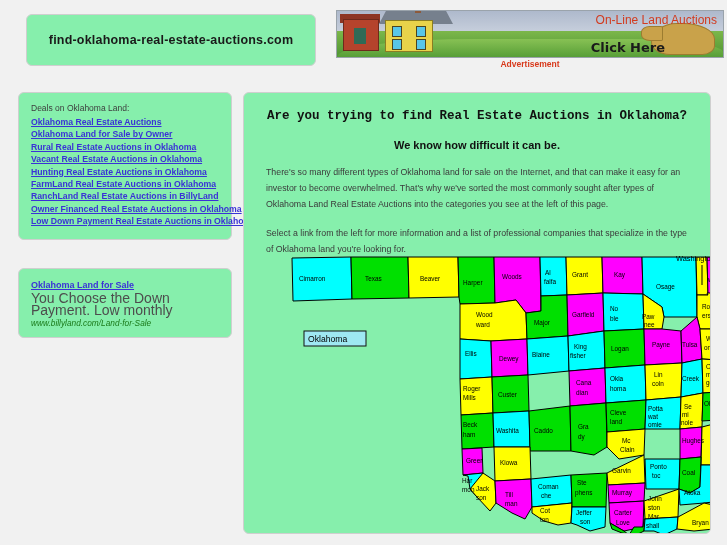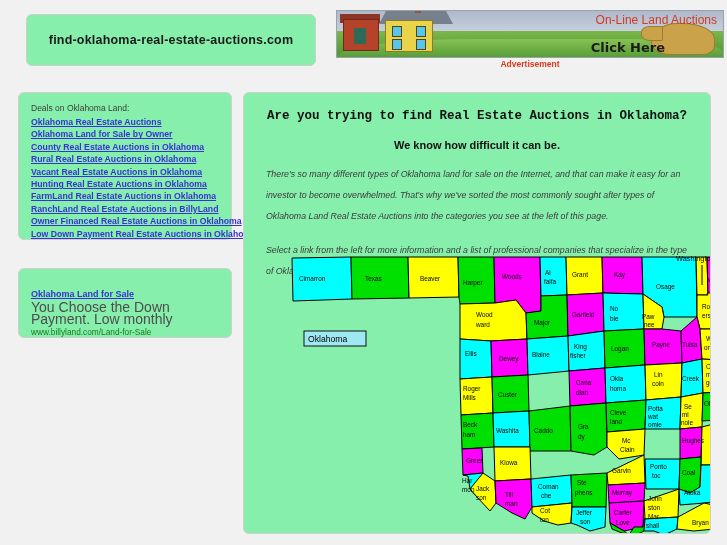--- a/index.html
+++ b/index.html
@@ -94,47 +94,47 @@
   }
   .side-link {
     display: block; font-size: 8.7px; font-weight: bold;
     color: #3a32d6; text-decoration: underline;
     line-height: 12.4px; cursor: pointer; white-space: nowrap;
   }
 
   #ad-panel {
     position: absolute; left: 18px; top: 268px;
     width: 214px; height: 70px;
-    padding: 20px 0 0 12px;
+    padding: 11px 0 0 12px;
   }
   #ad-panel-title {
     display:block; font-size: 9px; font-weight: bold;
     color: #3a32d6; text-decoration: underline; cursor:pointer;
     margin-bottom: 3px;
   }
   .ad-body { font-size: 14px; color: #4d4d4d; line-height: 11.5px; }
-  #ad-panel-url { font-size: 8.3px; color: #1a7a1a; margin-top: 2px; }
+  #ad-panel-url { font-size: 8.3px; color: #1a7a1a; margin-top: 2px; font-style: italic; }
 
   
   #main-panel {
     position: absolute; left: 243px; top: 92px;
     width: 468px; height: 442px;
     overflow: hidden;
   }
   #main-heading {
     margin: 16px 0 0 0; text-align: center;
     font-size: 12.5px; font-weight: bold; color: #111; font-family: Liberation Mono, monospace;
   }
   #main-subheading {
     margin: 16px 0 0 0; text-align: center;
     font-size: 11px; font-weight: bold; color: #111;
   }
   .main-para {
     margin: 13px 22px 0 22px; font-size: 8.8px; color: #3a3a3a;
-    line-height: 21px; text-align: left; font-style: italic;
+    line-height: 16px; text-align: left;
   }
   #map-wrap { position: absolute; left: 0; top: 158px; width: 468px; height: 284px; }
   svg#ok-map { display:block; }
   .cty { stroke: #000; stroke-width: 1; }
   .lbl { font-family: "Liberation Sans", sans-serif; font-size: 6.4px; fill: #000; }
   #ok-badge-text { font-size: 8.6px; fill:#000; }
 </style>
 </head>
 <body>
 
@@ -164,21 +164,20 @@
     <div class="cow-head"></div>
     <div id="ad-tagline">On-Line Land Auctions</div>
     <div id="ad-click">Click Here</div>
   </div>
   <div id="ad-label">Advertisement</div>
 
   <div class="panel" id="links-panel">
     <div id="links-heading">Deals on Oklahoma Land:</div>
     <a class="side-link">Oklahoma Real Estate Auctions</a>
     <a class="side-link">Oklahoma Land for Sale by Owner</a>
-    <a class="side-link">County Real Estate Auctions in Oklahoma</a>
     <a class="side-link">Rural Real Estate Auctions in Oklahoma</a>
     <a class="side-link">Vacant Real Estate Auctions in Oklahoma</a>
     <a class="side-link">Hunting Real Estate Auctions in Oklahoma</a>
     <a class="side-link">FarmLand Real Estate Auctions in Oklahoma</a>
     <a class="side-link">RanchLand Real Estate Auctions in BillyLand</a>
     <a class="side-link">Owner Financed Real Estate Auctions in Oklahoma</a>
     <a class="side-link">Low Down Payment Real Estate Auctions in Oklahoma</a>
   </div>
 
   <div class="panel" id="ad-panel">

